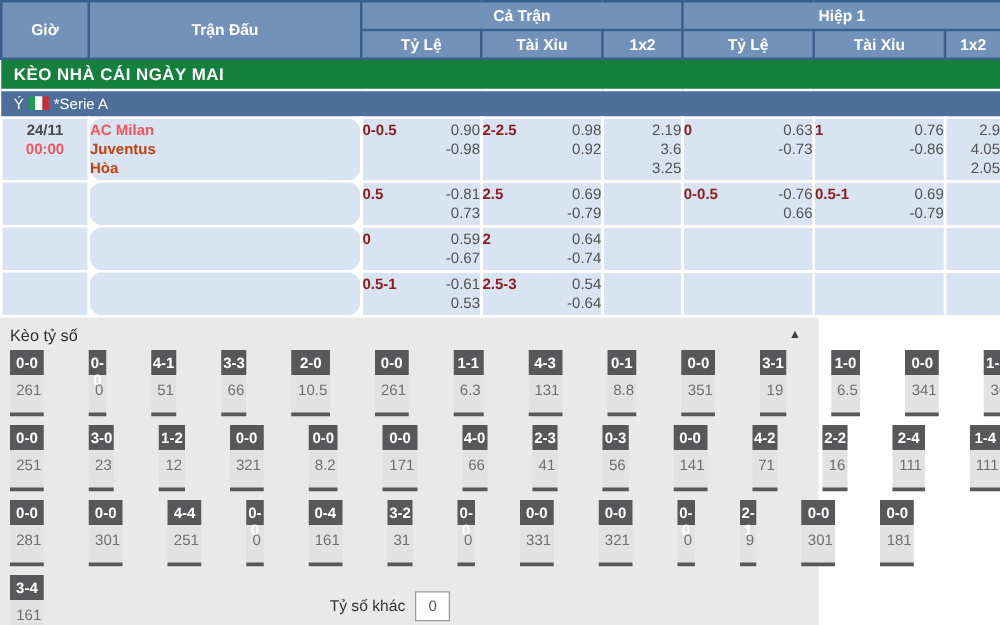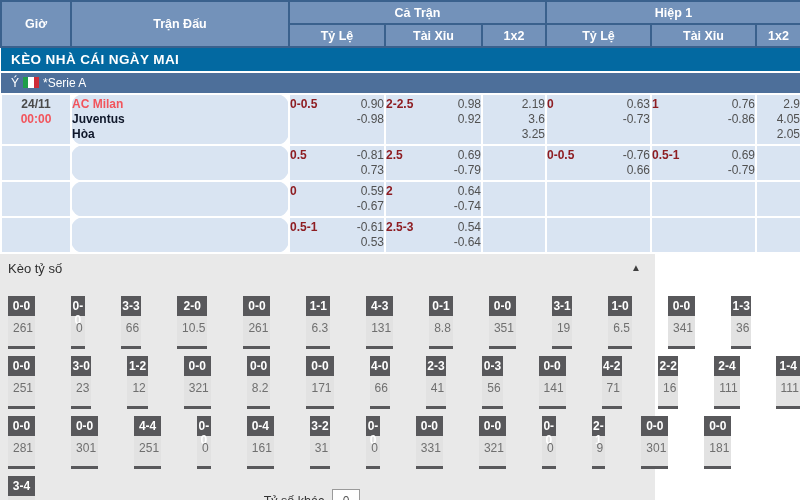--- a/index.html
+++ b/index.html
@@ -4,47 +4,47 @@
 <style>
   html,body{margin:0;padding:0;}
   body{width:800px;height:500px;overflow:hidden;background:#fff;
        font-family:"Liberation Sans",sans-serif;-webkit-font-smoothing:antialiased;}
   .wrap{width:655px;height:500px;}
 
   
   table.odds{width:800px;border-collapse:collapse;table-layout:fixed;font-size:12px;}
   thead th{background:#7392ba;color:#fff;border:2px solid #3a618d;
            font-size:12.5px;font-weight:700;padding:2px 0;height:17px;text-align:center;}
-  tr.banner td{background:#0369a1;color:#fff;font-weight:700;font-size:13.5px;
+  tr.banner td{background:#15803d;color:#fff;font-weight:700;font-size:13.5px;
                padding:4px 10px;letter-spacing:.4px;border-top:2px solid #3a618d;height:15px;}
   tr.league td{background:#4d6f9a;color:#fff;font-weight:400;font-size:12px;
                padding:3px 10px;border-top:2px solid #fff;border-bottom:2px solid #fff;height:14px;}
   .flag{display:inline-block;width:16px;height:11px;vertical-align:-1px;margin:0 4px;line-height:0;}
   .flag i{display:inline-block;width:33.3%;height:11px;}
   .fg{background:#1e9e4a;} .fw{background:#ffffff;} .fr{background:#ce2b37;}
 
   tbody.rows td{background:#d9e4f2;border:2px solid #fff;vertical-align:top;
                 padding:2px 0;line-height:15px;}
   tr.r0 td{height:44px;}
   tr.r1 td,tr.r2 td{height:26px;}
   tr.r3 td{height:23px;}
   td.c-time{text-align:center;}
   .date{color:#4a4a4a;font-weight:700;}
   .time{color:#f2545c;font-weight:700;}
   td.c-teams{padding-left:10px;border-radius:13px;}
   .team-red{color:#f2545c;font-weight:700;}
-  .team{color:#0f172a;font-weight:600;}
+  .team{color:#c2410c;font-weight:600;}
   td.c-odds{overflow:hidden;}
   .hdp{color:#8e1d22;font-weight:700;float:left;}
   .vals{float:right;text-align:right;color:#515151;}
 
   
   .panel{background:#e9e9e9;height:267px;box-sizing:border-box;
          padding:6px 8px 0;position:relative;}
-  .panel-title{font-size:13px;color:#2e2e2e;margin:1px 0 20px;}
+  .panel-title{font-size:13px;color:#2e2e2e;margin:1px 0 4px;}
   .collapse{position:absolute;top:8px;right:14px;color:#3f3f3f;font-size:10px;cursor:pointer;}
   .score-row{display:grid;grid-template-columns:repeat(14,1fr);column-gap:5px;margin-bottom:7px;gap:36px;}
   .sbox{border-bottom:3px solid #58585b;background:#e2e2e2;cursor:pointer;}
   .sbox .sh{background:#58585b;color:#fff;font-weight:700;text-align:center;
             font-size:12px;padding:3px 0;height:14px;}
   .sbox .sv{color:#6f6f6f;font-size:12px;padding:5px 2px 6px 5px;height:19px;}
   .other-cell{grid-column:2 / span 11;border-bottom:3px solid #58585b;
               display:flex;align-items:center;justify-content:center;gap:8px;}
   .other-label{font-size:12.5px;color:#333;}
   .other-box{background:#fff;border:1px solid #9a9a9a;min-width:26px;height:22px;
@@ -246,20 +246,24 @@
         <div class="score-row">
           <div class="sbox">
             <div class="sh">0-0</div>
             <div class="sv">261</div>
           </div>
           <div class="sbox">
             <div class="sh">0-0</div>
             <div class="sv">0</div>
           </div>
           <div class="sbox">
+            <div class="sh">4-1</div>
+            <div class="sv">51</div>
+          </div>
+          <div class="sbox">
             <div class="sh">3-3</div>
             <div class="sv">66</div>
           </div>
           <div class="sbox">
             <div class="sh">2-0</div>
             <div class="sv">10.5</div>
           </div>
           <div class="sbox">
             <div class="sh">0-0</div>
             <div class="sv">261</div>

